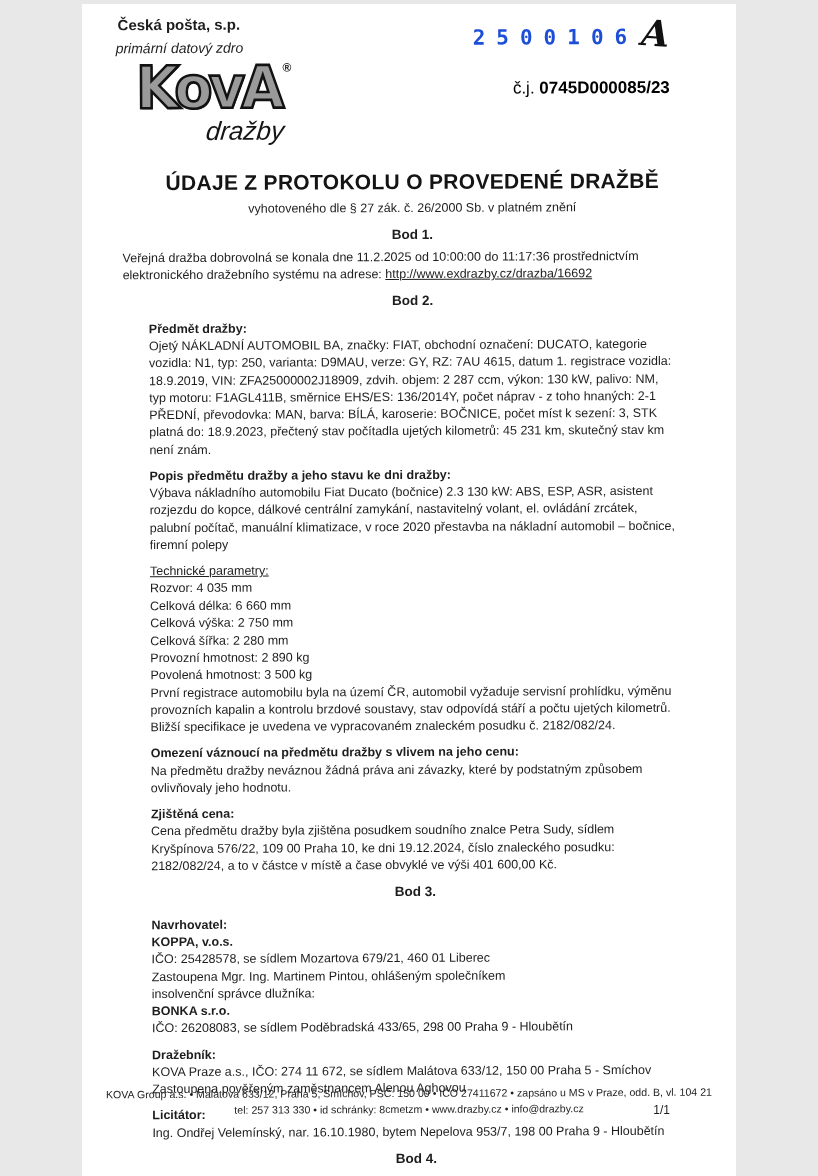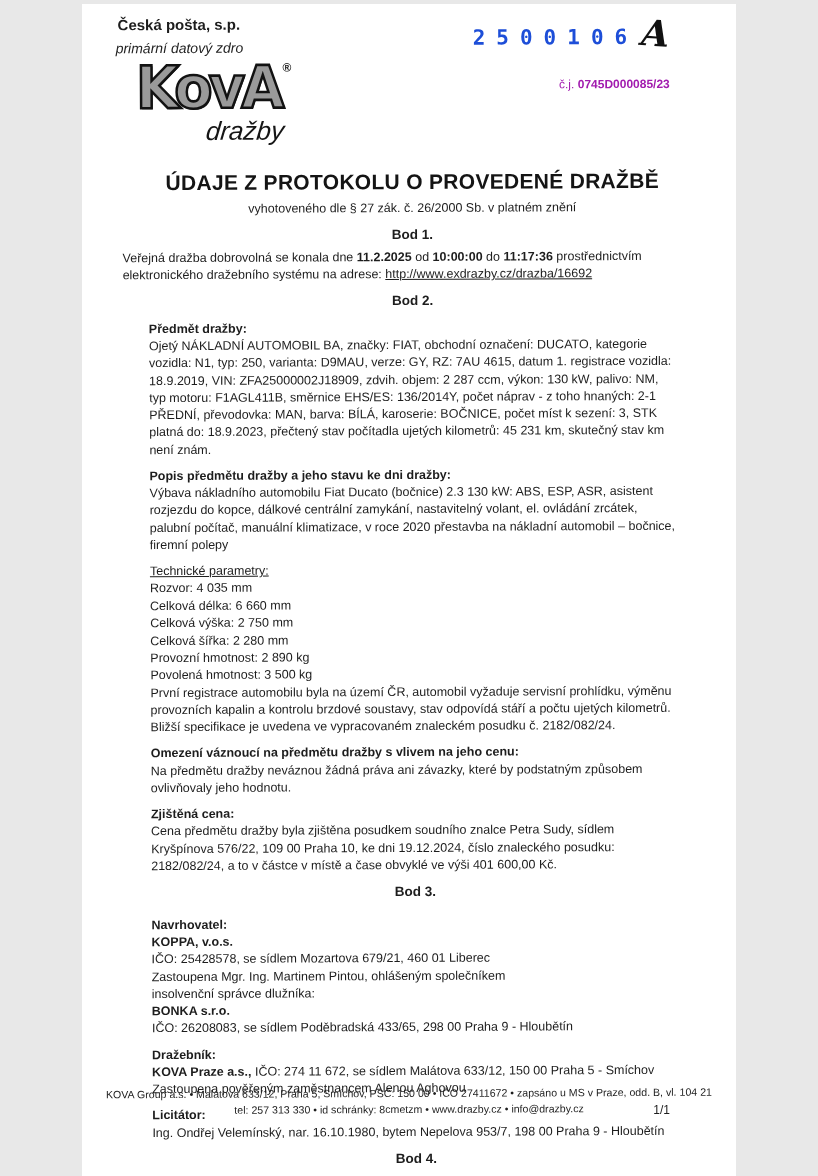--- a/index.html
+++ b/index.html
@@ -63,37 +63,37 @@
     display: inline-block;
     font-family: "DejaVu Serif", serif;
     font-style: italic;
     font-weight: bold;
     font-size: 36px;
     line-height: 0.8;
     transform: rotate(4deg) translateY(2px);
     letter-spacing: 0;
     color: #111;
   }
-  .ref-line { margin-top: 24px; font-size: 12px; color: #a21caf; }
+  .ref-line { margin-top: 24px; font-size: 17px; color: #000000; }
   .ref-line b { font-weight: bold; }
 
   
   .title { text-align: center; font-weight: bold; font-size: 21px; letter-spacing: 0.3px; margin-top: 14px; color: #141414; }
   .subtitle { text-align: center; font-size: 12.5px; margin-top: 3px; }
   .bod { text-align: center; font-weight: bold; font-size: 13.5px; margin-top: 9px; }
 
   
   p.flow { margin-top: 4px; text-align: left; }
   .wide { margin-left: -26px; margin-right: -6px; }
   .sec { margin-top: 9px; }
   .sec-h { font-weight: bold; }
   .underline-h { text-decoration: underline; }
   .tech-line { line-height: 1.39; }
   a.doc-link { color: inherit; text-decoration: underline; }
-  .b { font-weight: bold; }
+  .b { font-weight: normal; }
 
   
   .b4row { margin-top: 1px; }
   .b4label { display: inline-block; width: 217px; }
   .b4value { font-weight: bold; }
 
   
   .place-date { margin-top: 30px; margin-left: 4px; }
 
   

